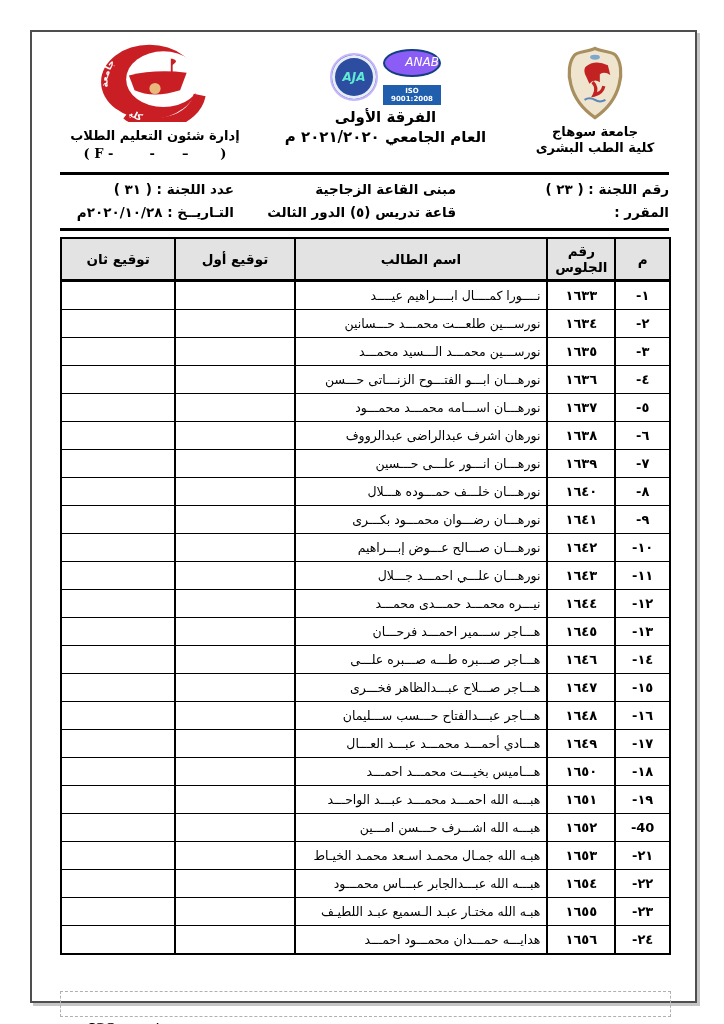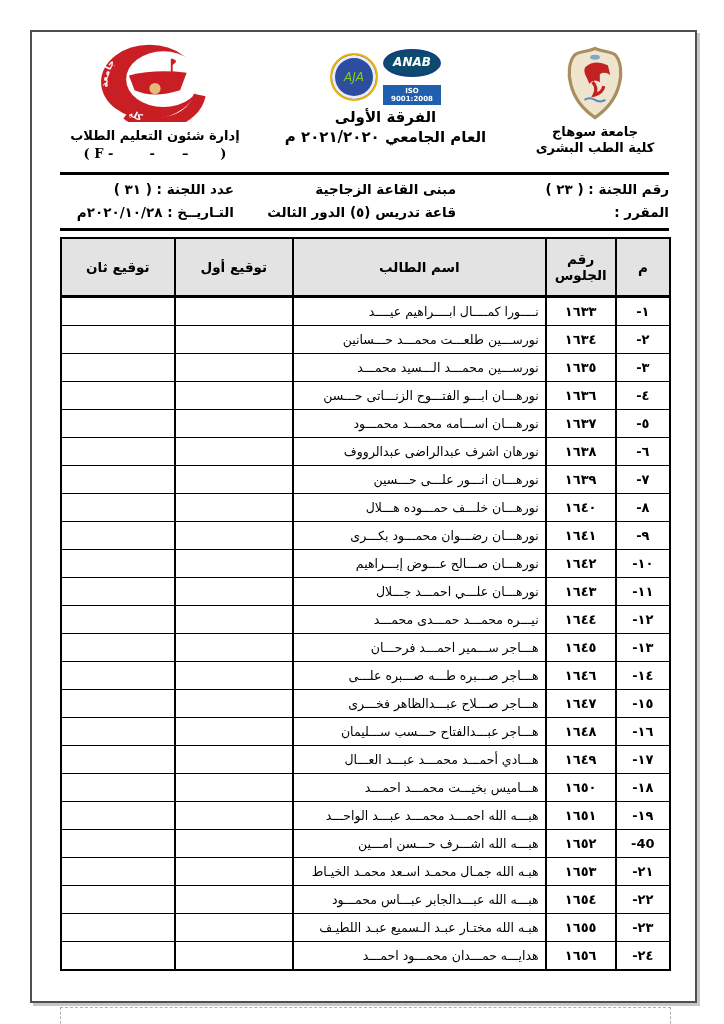--- a/index.html
+++ b/index.html
@@ -6,40 +6,40 @@
   body{width:724px;height:1024px;position:relative;font-family:"DejaVu Sans",sans-serif;color:#000;}
   .frame{position:absolute;left:30px;top:30px;width:667px;height:973px;box-sizing:border-box;
          border:2px solid #4f4f4f;box-shadow:3px 3px 0 #c6c6c6;background:#fff;padding:10px 26px 6px 28px;}
   
   .hdr{display:flex;direction:rtl;height:128px;}
   .hdr-right{width:148px;text-align:center;padding-top:4px;}
   .hdr-right .cap{font-size:13px;font-weight:bold;line-height:1.25;}
   .hdr-center{flex:1;text-align:center;padding-top:10px;}
   .logo-row{display:flex;justify-content:center;align-items:center;gap:5px;height:50px;}
   .anab{width:58px;}
-  .anab-oval{background:#0c4a6e;border:2px solid #123f80;border-radius:50%;color:#fff;font-style:italic;
-             font-weight:bold;font-size:12px;width:54px;height:24px;line-height:22px;text-align:center;}
+  .anab-oval{background:#8b5cf6;border:2px solid #123f80;border-radius:50%;color:#fff;font-style:italic;
+             font-weight:normal;font-size:12px;width:54px;height:24px;line-height:22px;text-align:right;}
   .anab-iso{background:#1f5fae;color:#fff;font-size:7px;font-weight:bold;margin-top:8px;padding:2px 8px;text-align:center;}
-  .aja{width:44px;height:44px;border-radius:50%;background:#2c4da0;border:2px solid #eab308;color:#84cc16;
-       display:flex;align-items:center;justify-content:center;font-weight:normal;font-style:italic;font-size:12px;
+  .aja{width:44px;height:44px;border-radius:50%;background:#2c4da0;border:2px solid #c4b5fd;color:#5eead4;
+       display:flex;align-items:center;justify-content:center;font-weight:bold;font-style:italic;font-size:12px;
        box-shadow:inset 0 0 0 3px #e8edf8, inset 0 0 0 6px #2c4da0;}
   .grade{font-size:15px;font-weight:bold;margin-top:6px;}
   .year{font-size:15px;font-weight:bold;margin-top:2px;}
   .hdr-left{width:190px;text-align:center;}
   .dept{font-size:13px;font-weight:bold;margin-top:2px;}
   .fcode{font-size:13px;font-weight:bold;direction:ltr;white-space:pre;font-family:"DejaVu Serif",serif;margin-top:3px;}
   
   .info{border-top:3px solid #000;border-bottom:3px solid #000;margin-top:2px;padding:6px 0 8px;
         direction:rtl;display:grid;grid-template-columns:213px 222px 176px;row-gap:7px;
         font-weight:bold;font-size:13.5px;}
   .info div{text-align:right;}
   
   table.sheet{width:611px;border-collapse:collapse;direction:rtl;margin-top:6px;border:2px solid #000;}
   table.sheet th{background:#e3e3e3;border:2px solid #000;border-bottom:3px solid #000;
-                 font-size:13.5px;font-weight:bold;height:40px;padding:8px;}
+                 font-size:13.5px;font-weight:bold;height:40px;padding:0;}
   table.sheet td{border:1px solid #000;border-left-width:2px;border-right-width:2px;height:27px;padding:0;}
   table.sheet tr:last-child td{border-bottom:2px solid #000;}
   .c-no{text-align:center;font-weight:bold;font-size:13px;}
   .c-seat{text-align:center;font-weight:bold;font-size:13px;letter-spacing:3px;}
   .c-name{text-align:right;font-weight:normal;font-size:12.5px;padding:0 6px 0 3px !important;white-space:nowrap;overflow:hidden;}
   
   .ftable{margin-top:36px;width:611px;box-sizing:border-box;direction:rtl;display:grid;grid-template-columns:327px 282px;
           border:1px dashed #b0b0b0;height:26px;font-size:12px;color:#7c7c7c;font-weight:bold;}
   .ftable div{display:flex;align-items:center;justify-content:center;margin-top:42px;}
   .fcell-r{border-left:1px dashed #b0b0b0;}

